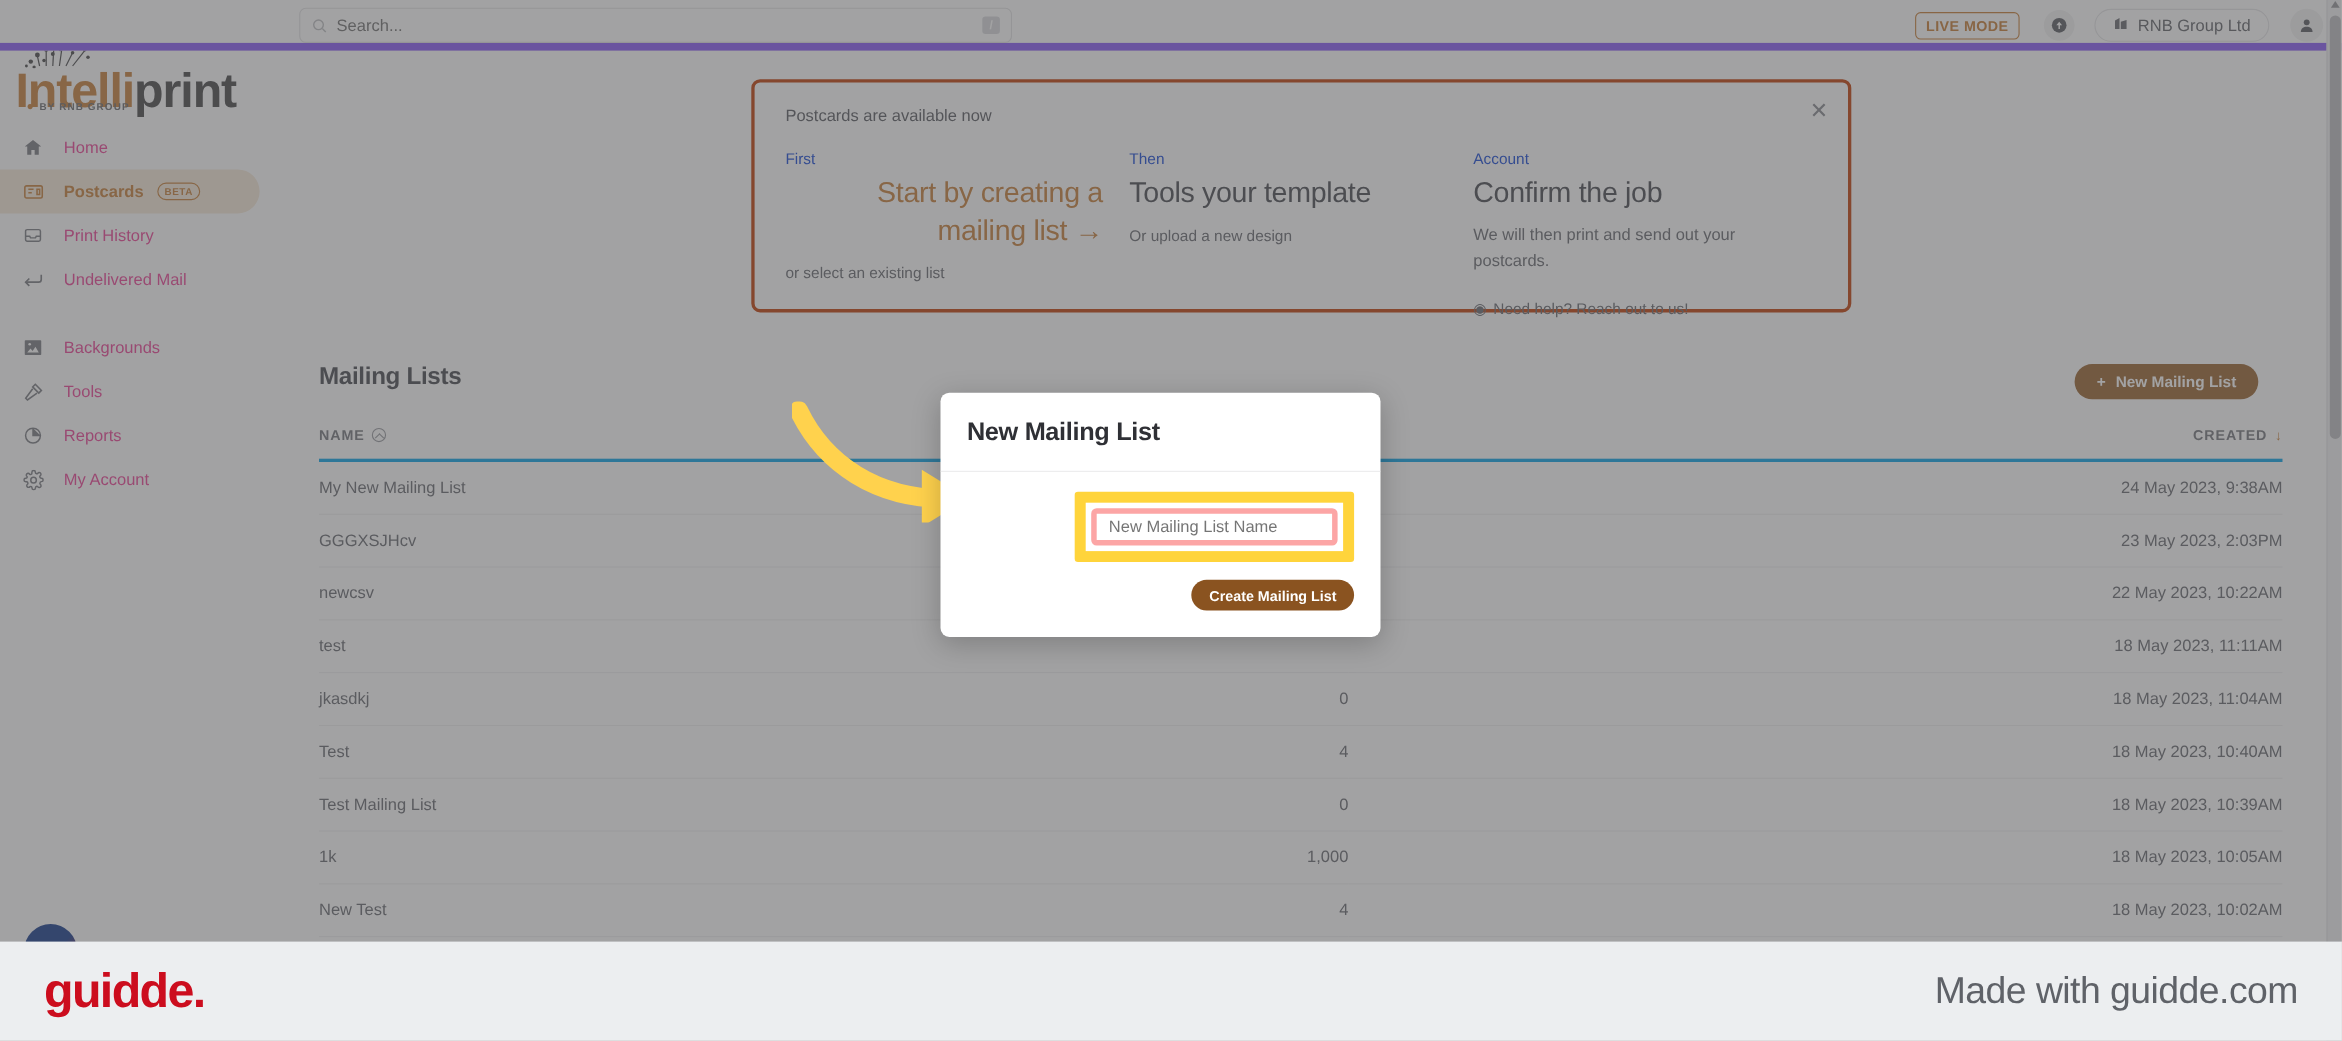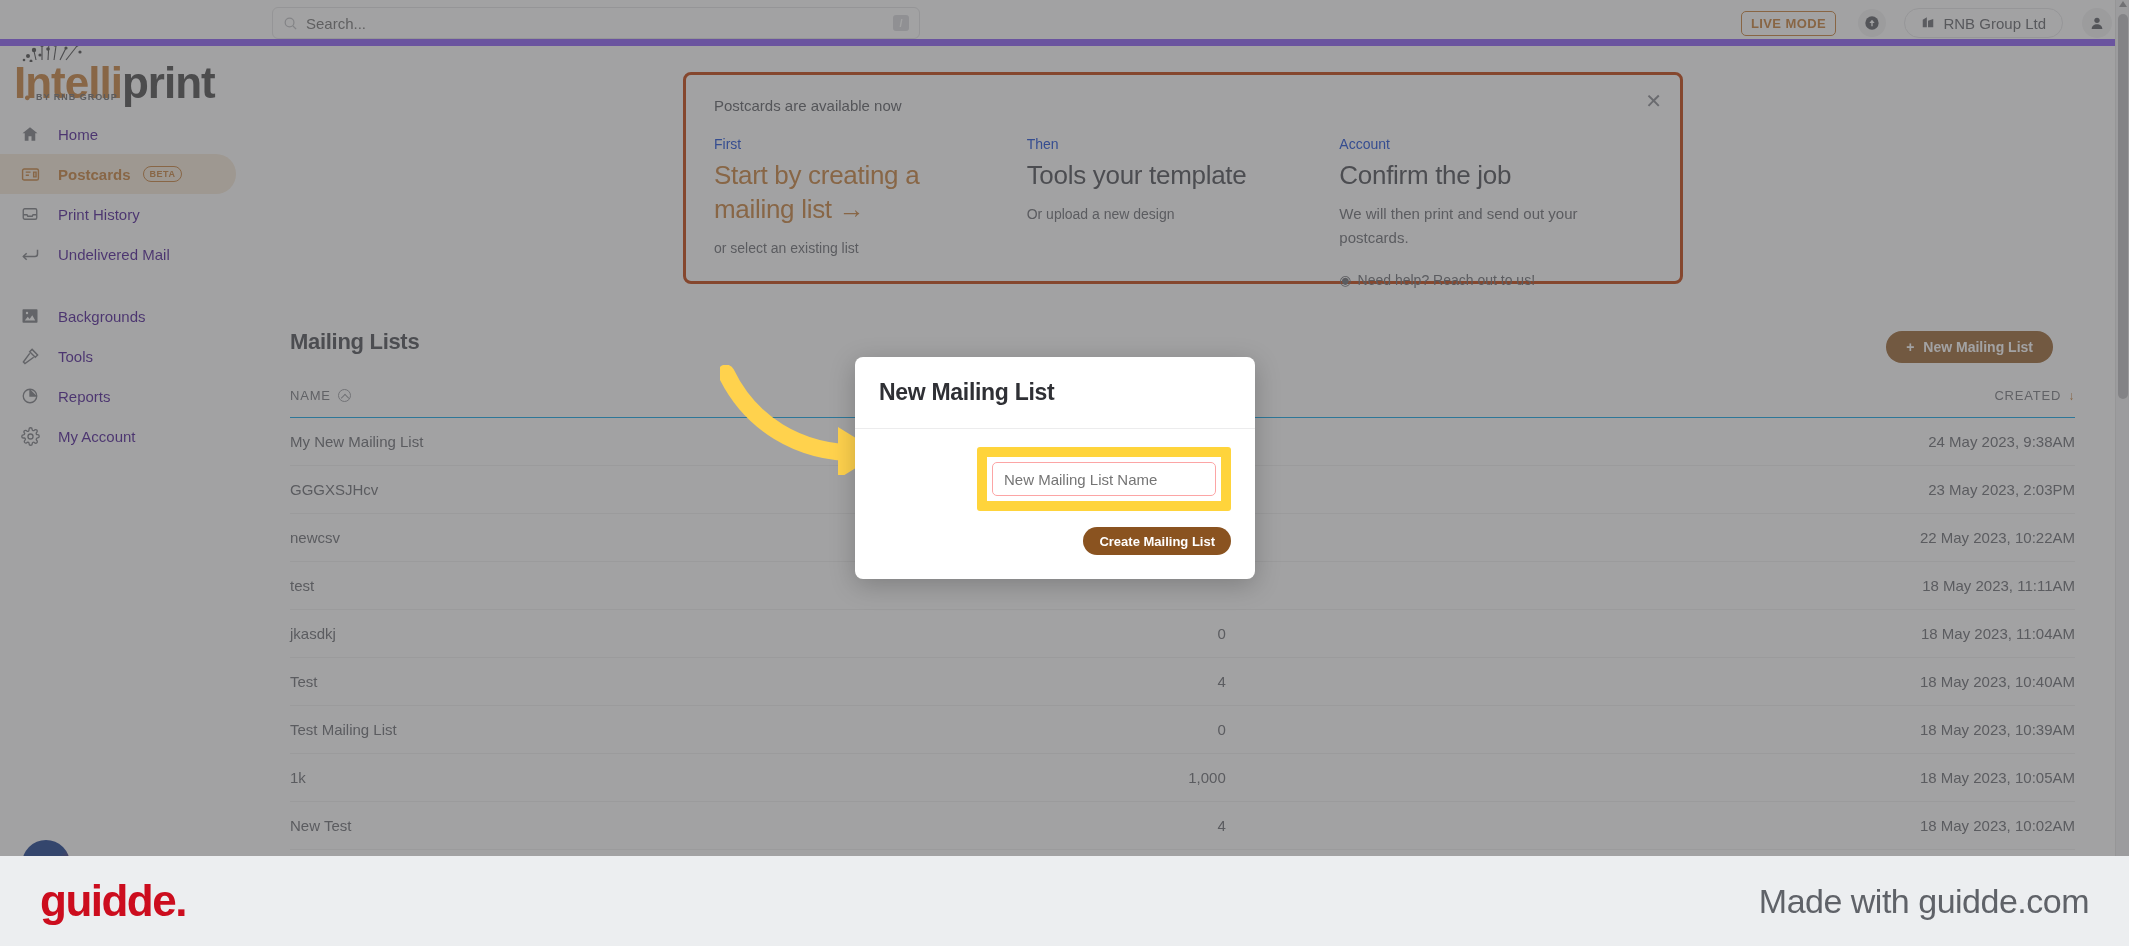--- a/index.html
+++ b/index.html
@@ -168,21 +168,21 @@
   .logo-dots { position: absolute; left: 8px; top: 0; }
 
   .nav { margin-top: 22px; }
   .nav-item {
     display: flex;
     align-items: center;
     height: 40px;
     margin: 0 14px 0 0;
     padding-left: 20px;
     border-radius: 0 20px 20px 0;
-    color: #4c1d95;
+    color: #ec4899;
     font-size: 15px;
     gap: 18px;
   }
   .nav-item.active {
     background: #f6ead9;
     color: #c8823d;
     font-weight: bold;
   }
   .nav-item.active .nav-ico { color: #c8823d; }
   .nav-ico {
@@ -232,21 +232,21 @@
     color: #1d4ed8;
     margin-bottom: 6px;
   }
   .bcol .head {
     font-size: 26px;
     line-height: 34px;
     color: #4d4f55;
     font-weight: normal;
     letter-spacing: -.3px;
   }
-  .bcol .head.accent { color: #c8823d; }
+  .bcol .head.accent { color: #c8823d; text-align: right; }
   .bcol .sub {
     margin-top: 10px;
     font-size: 15px;
     color: #6b6d73;
     line-height: 24px;
   }
   .bcol .sub.small { font-size: 14px; }
   .need-help {
     margin-top: 22px;
     font-size: 14px;
@@ -287,23 +287,23 @@
     position: absolute;
     left: 40px; right: 40px; top: 332px;
     border-collapse: collapse;
     width: calc(100% - 80px);
   }
   table.lists th {
     text-align: left;
     font-size: 13px;
     letter-spacing: .8px;
     color: #77797f;
-    font-weight: normal;
+    font-weight: bold;
     padding: 10px 0 14px 0;
-    border-bottom: 1px solid #0ea5e9;
+    border-bottom: 3px solid #0ea5e9;
     margin-left: 32px;
   }
   table.lists th.num, table.lists th.created { text-align: right; }
   table.lists td {
     font-size: 15px;
     color: #6b6d73;
     padding: 15px 0;
     border-bottom: 1px solid #f0f0f1;
   }
   table.lists td.num, table.lists td.created { text-align: right; }
@@ -368,21 +368,21 @@
     background: #ffd43b;
     padding: 10px;
     border-radius: 3px;
     margin-left: 98px;
     margin-top: -4px;
   }
   .field-inner { background: #ffffff; padding: 5px; }
   .modal-input {
     width: 100%;
     height: 34px;
-    border: 1px solid #fca5a5;
+    border: 5px solid #fca5a5;
     border-radius: 5px;
     padding: 0 11px;
     font-size: 15px;
     color: #63656b;
     font-family: "Liberation Sans", sans-serif;
     outline: none;
   }
   .modal-actions {
     margin-top: 16px;
     display: flex;

